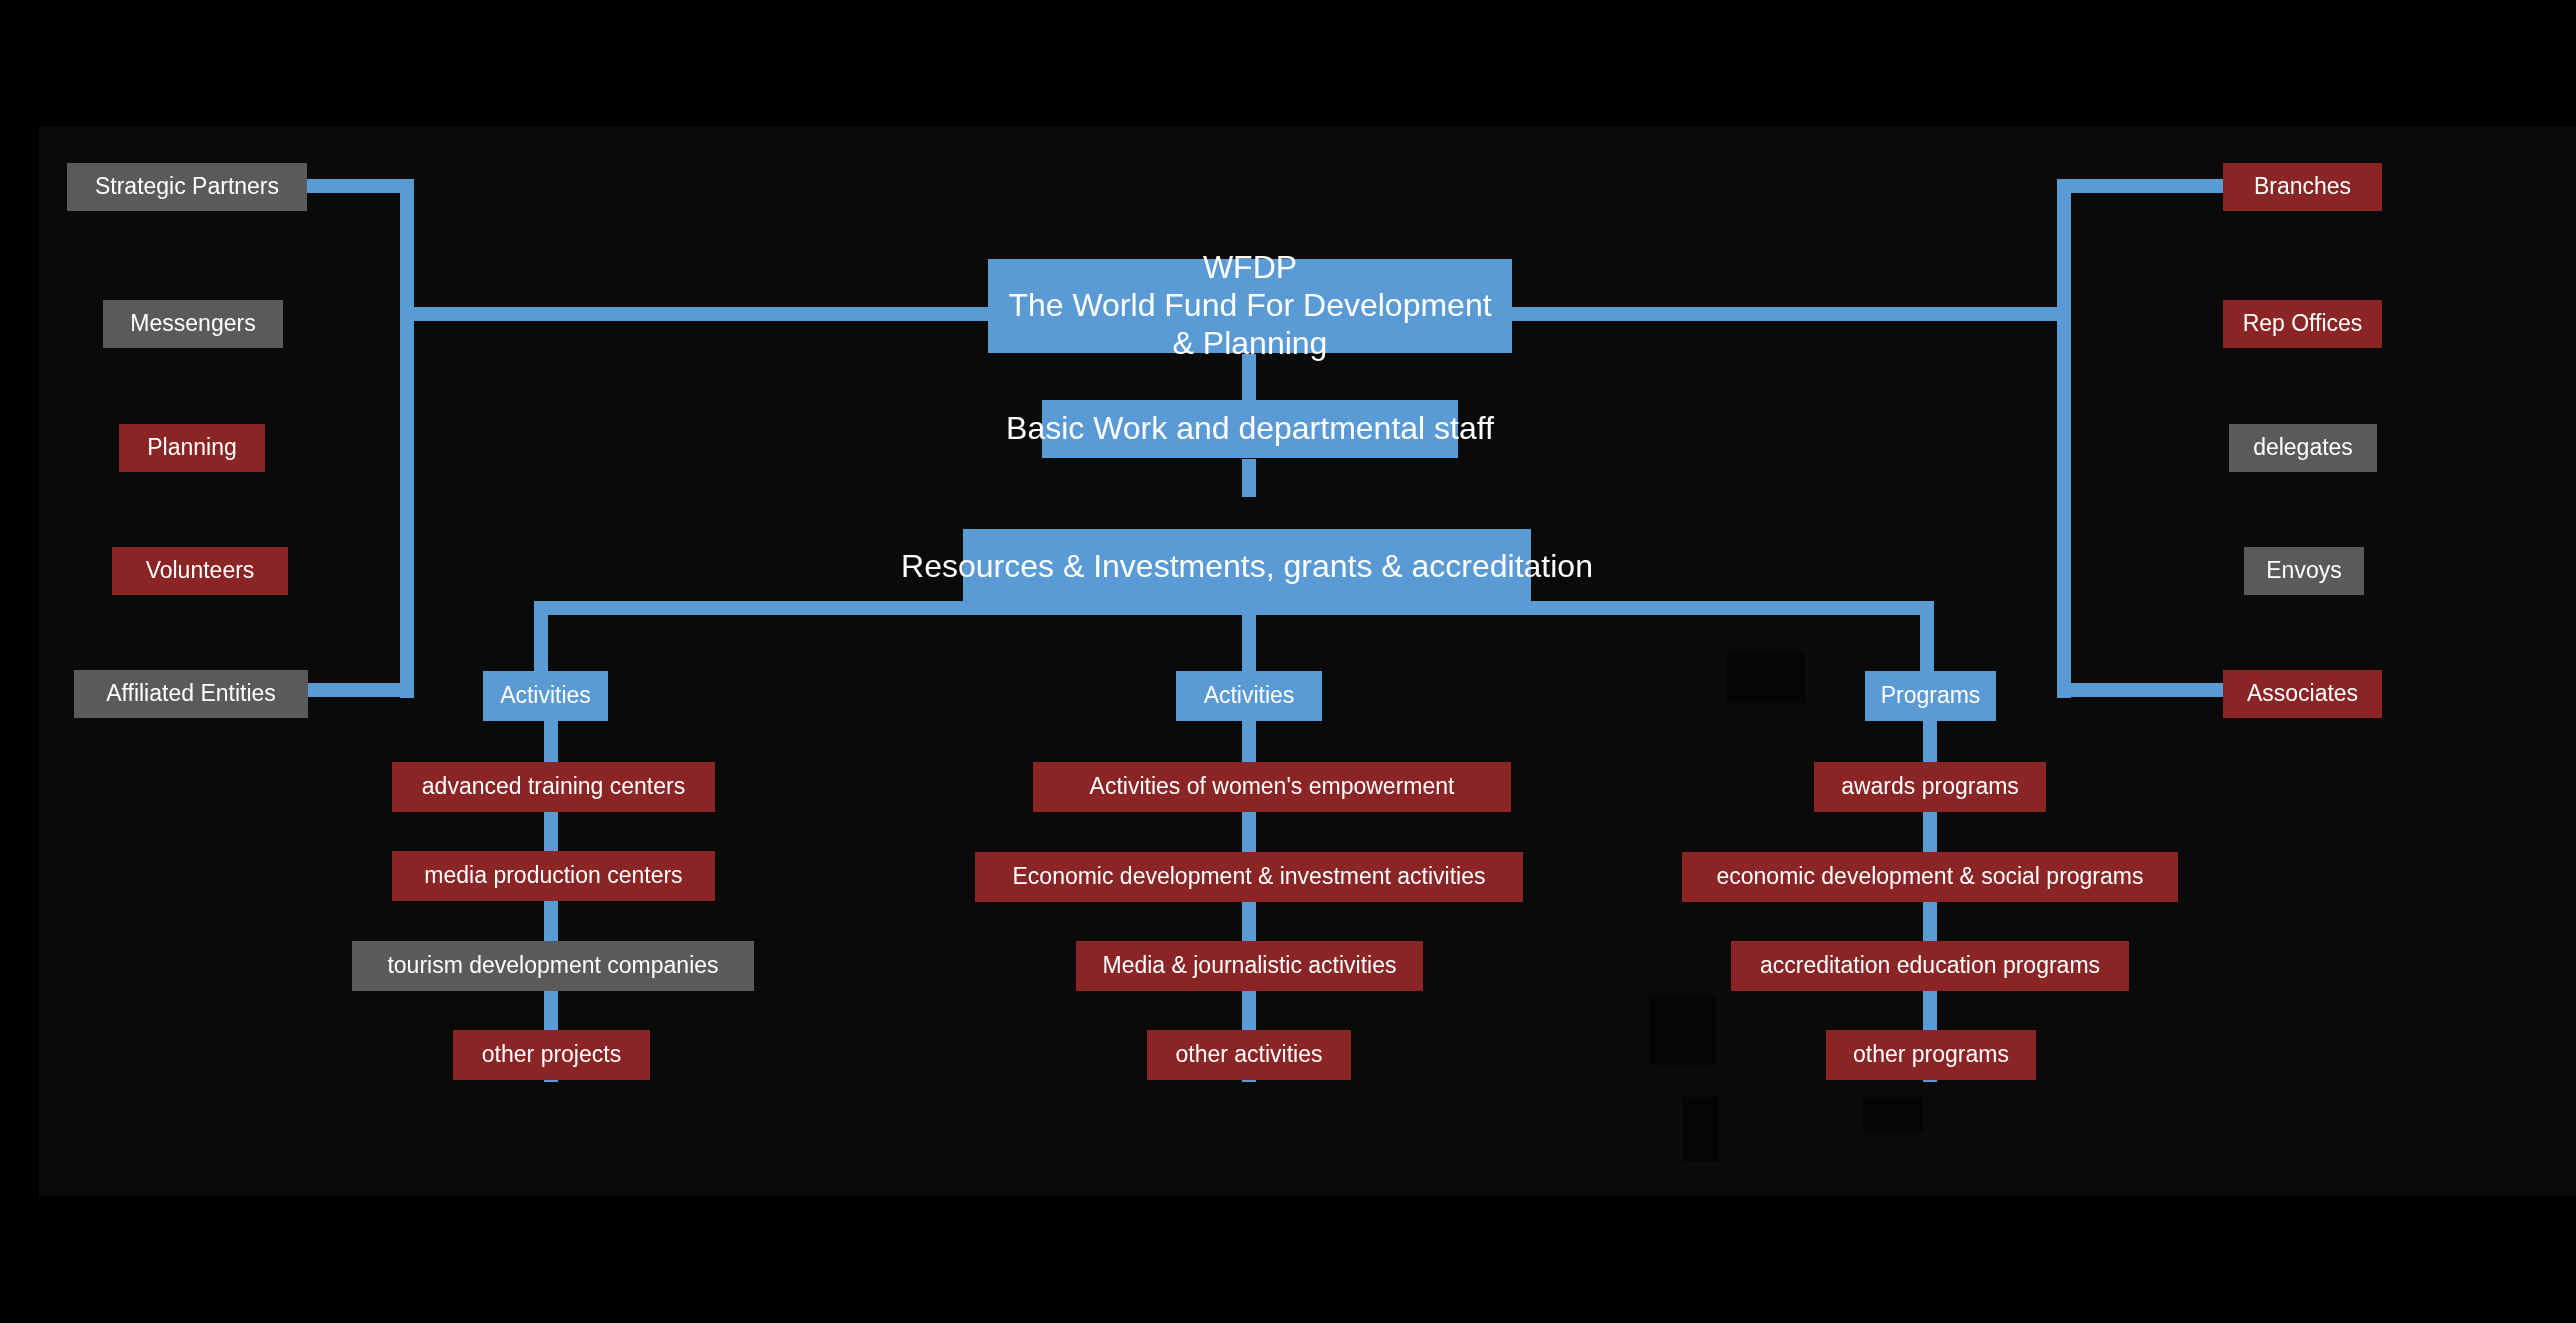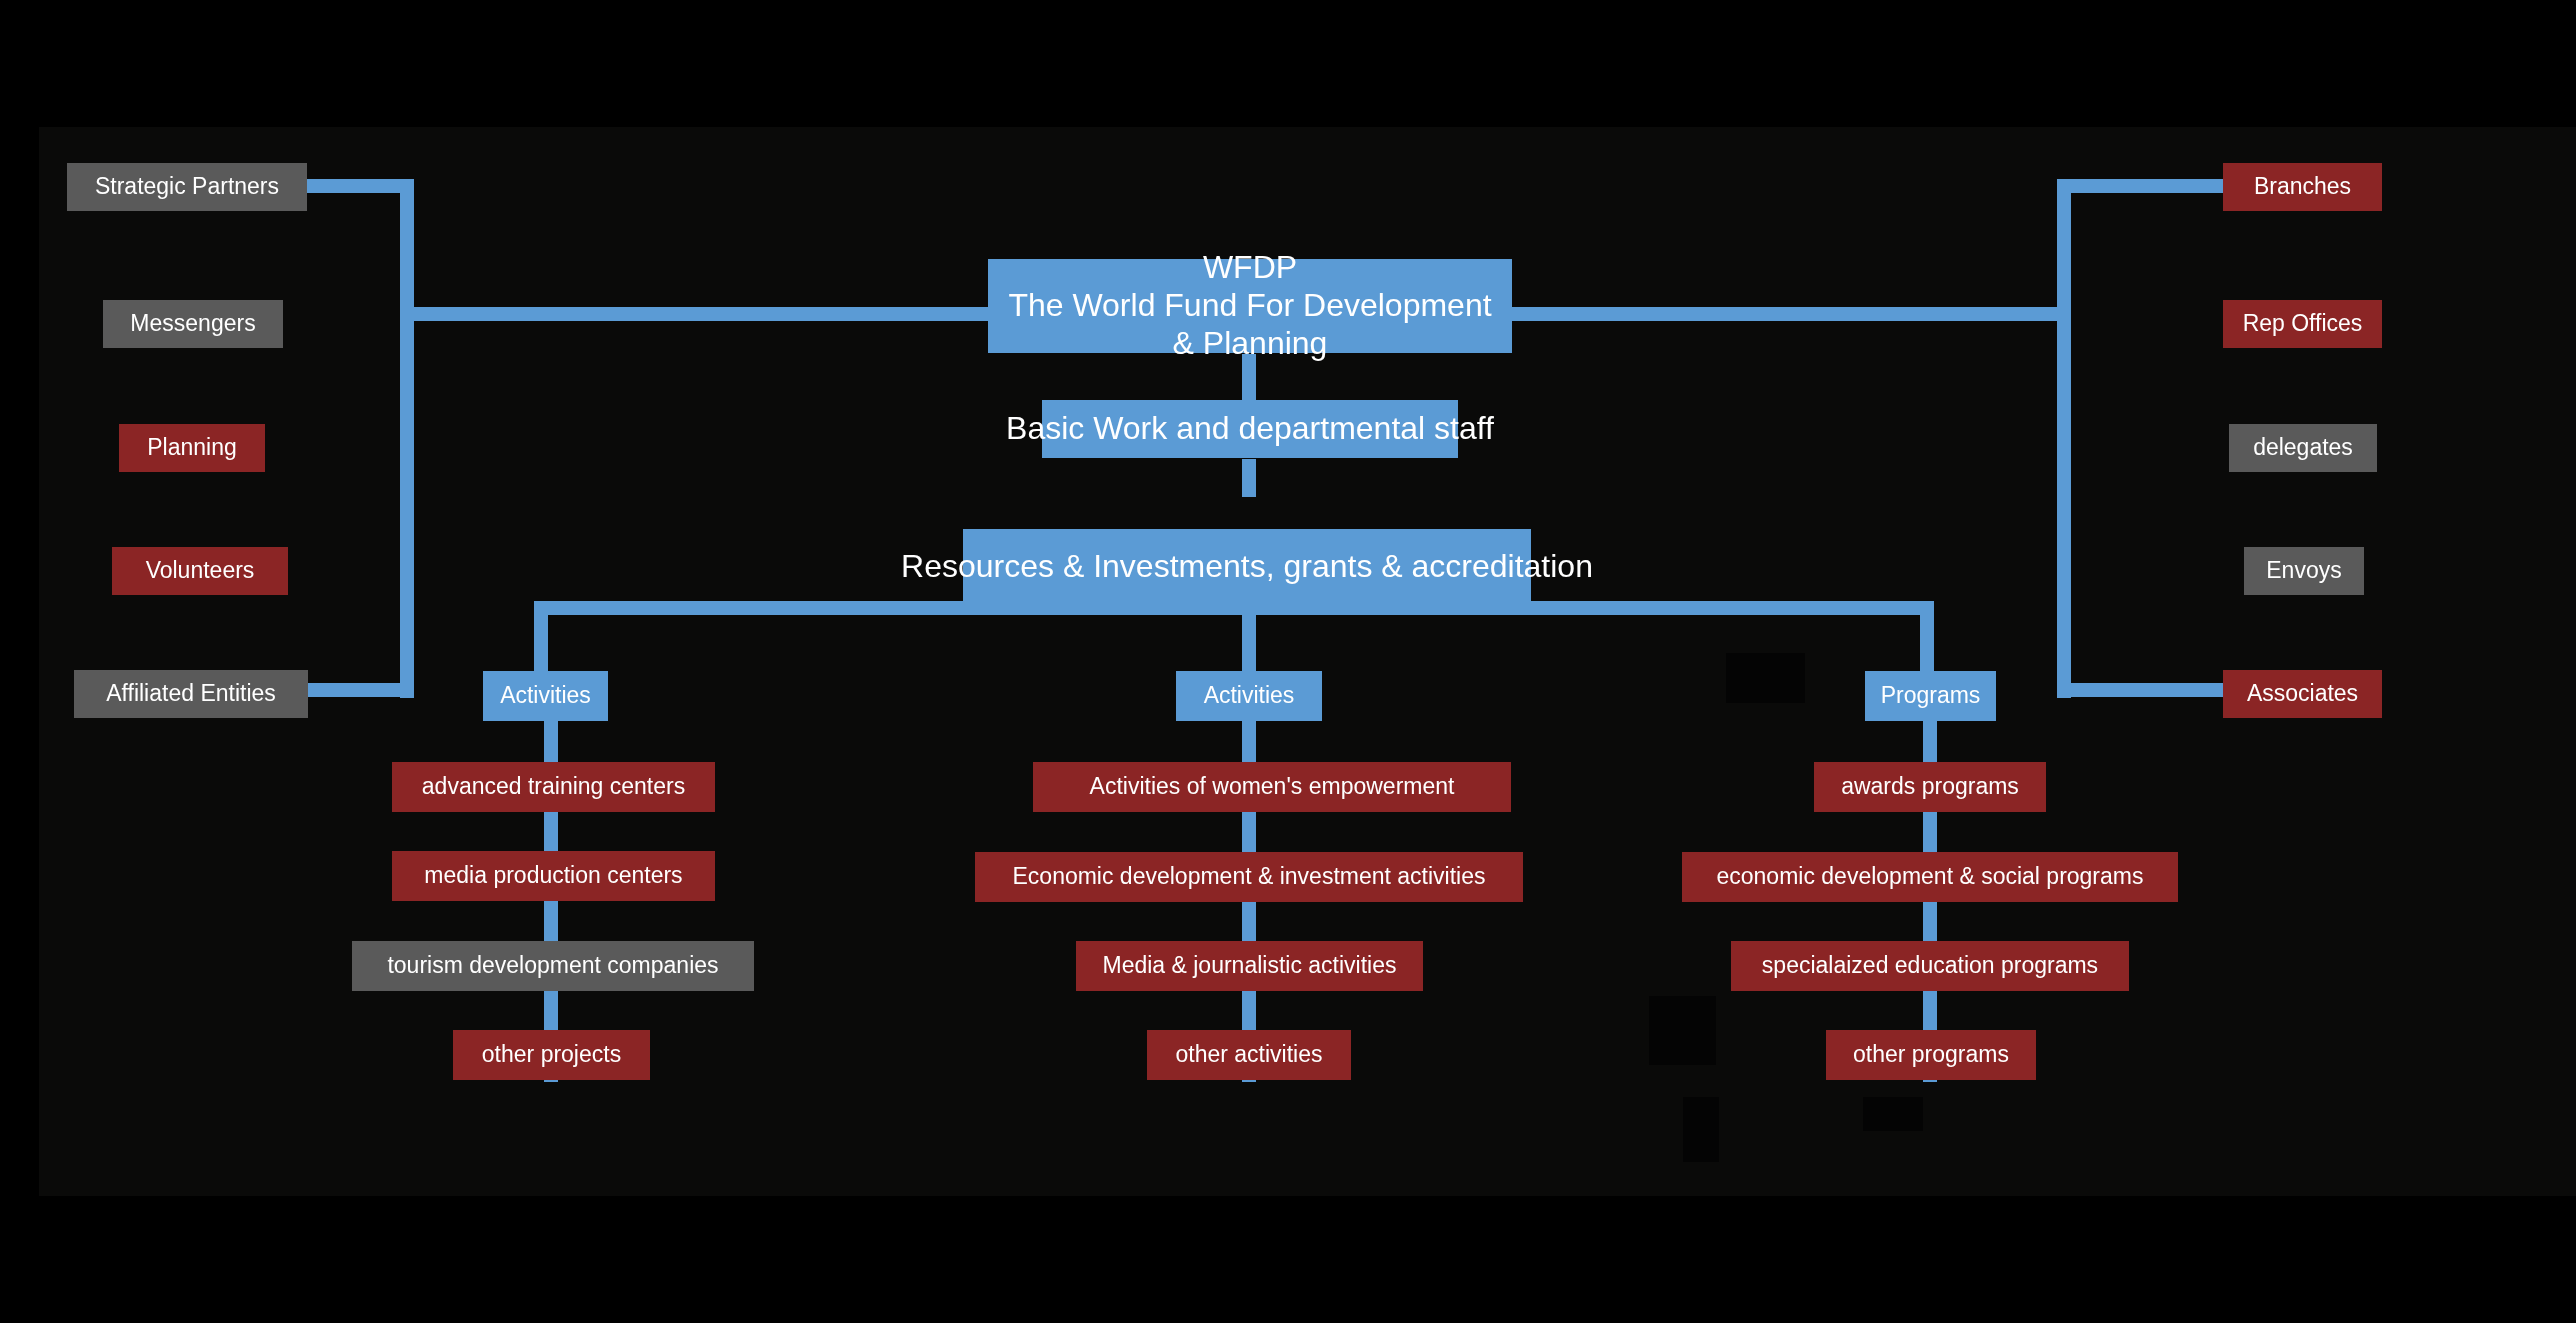--- a/index.html
+++ b/index.html
@@ -227,20 +227,20 @@
   <div class="node blue f27" style="left:1865px;top:671px;width:131px;height:50px;">
     <span>Programs</span>
   </div>
   <div class="node red f27" style="left:1814px;top:762px;width:232px;height:50px;">
     <span>awards programs</span>
   </div>
   <div class="node red f27" style="left:1682px;top:852px;width:496px;height:50px;">
     <span>economic development &amp; social programs</span>
   </div>
   <div class="node red f27" style="left:1731px;top:941px;width:398px;height:50px;">
-    <span>specialaized education programs</span>
+    <span>accreditation education programs</span>
   </div>
   <div class="node red f27" style="left:1826px;top:1030px;width:210px;height:50px;">
     <span>other programs</span>
   </div>
 
 </div>
 
 
 </body></html>

